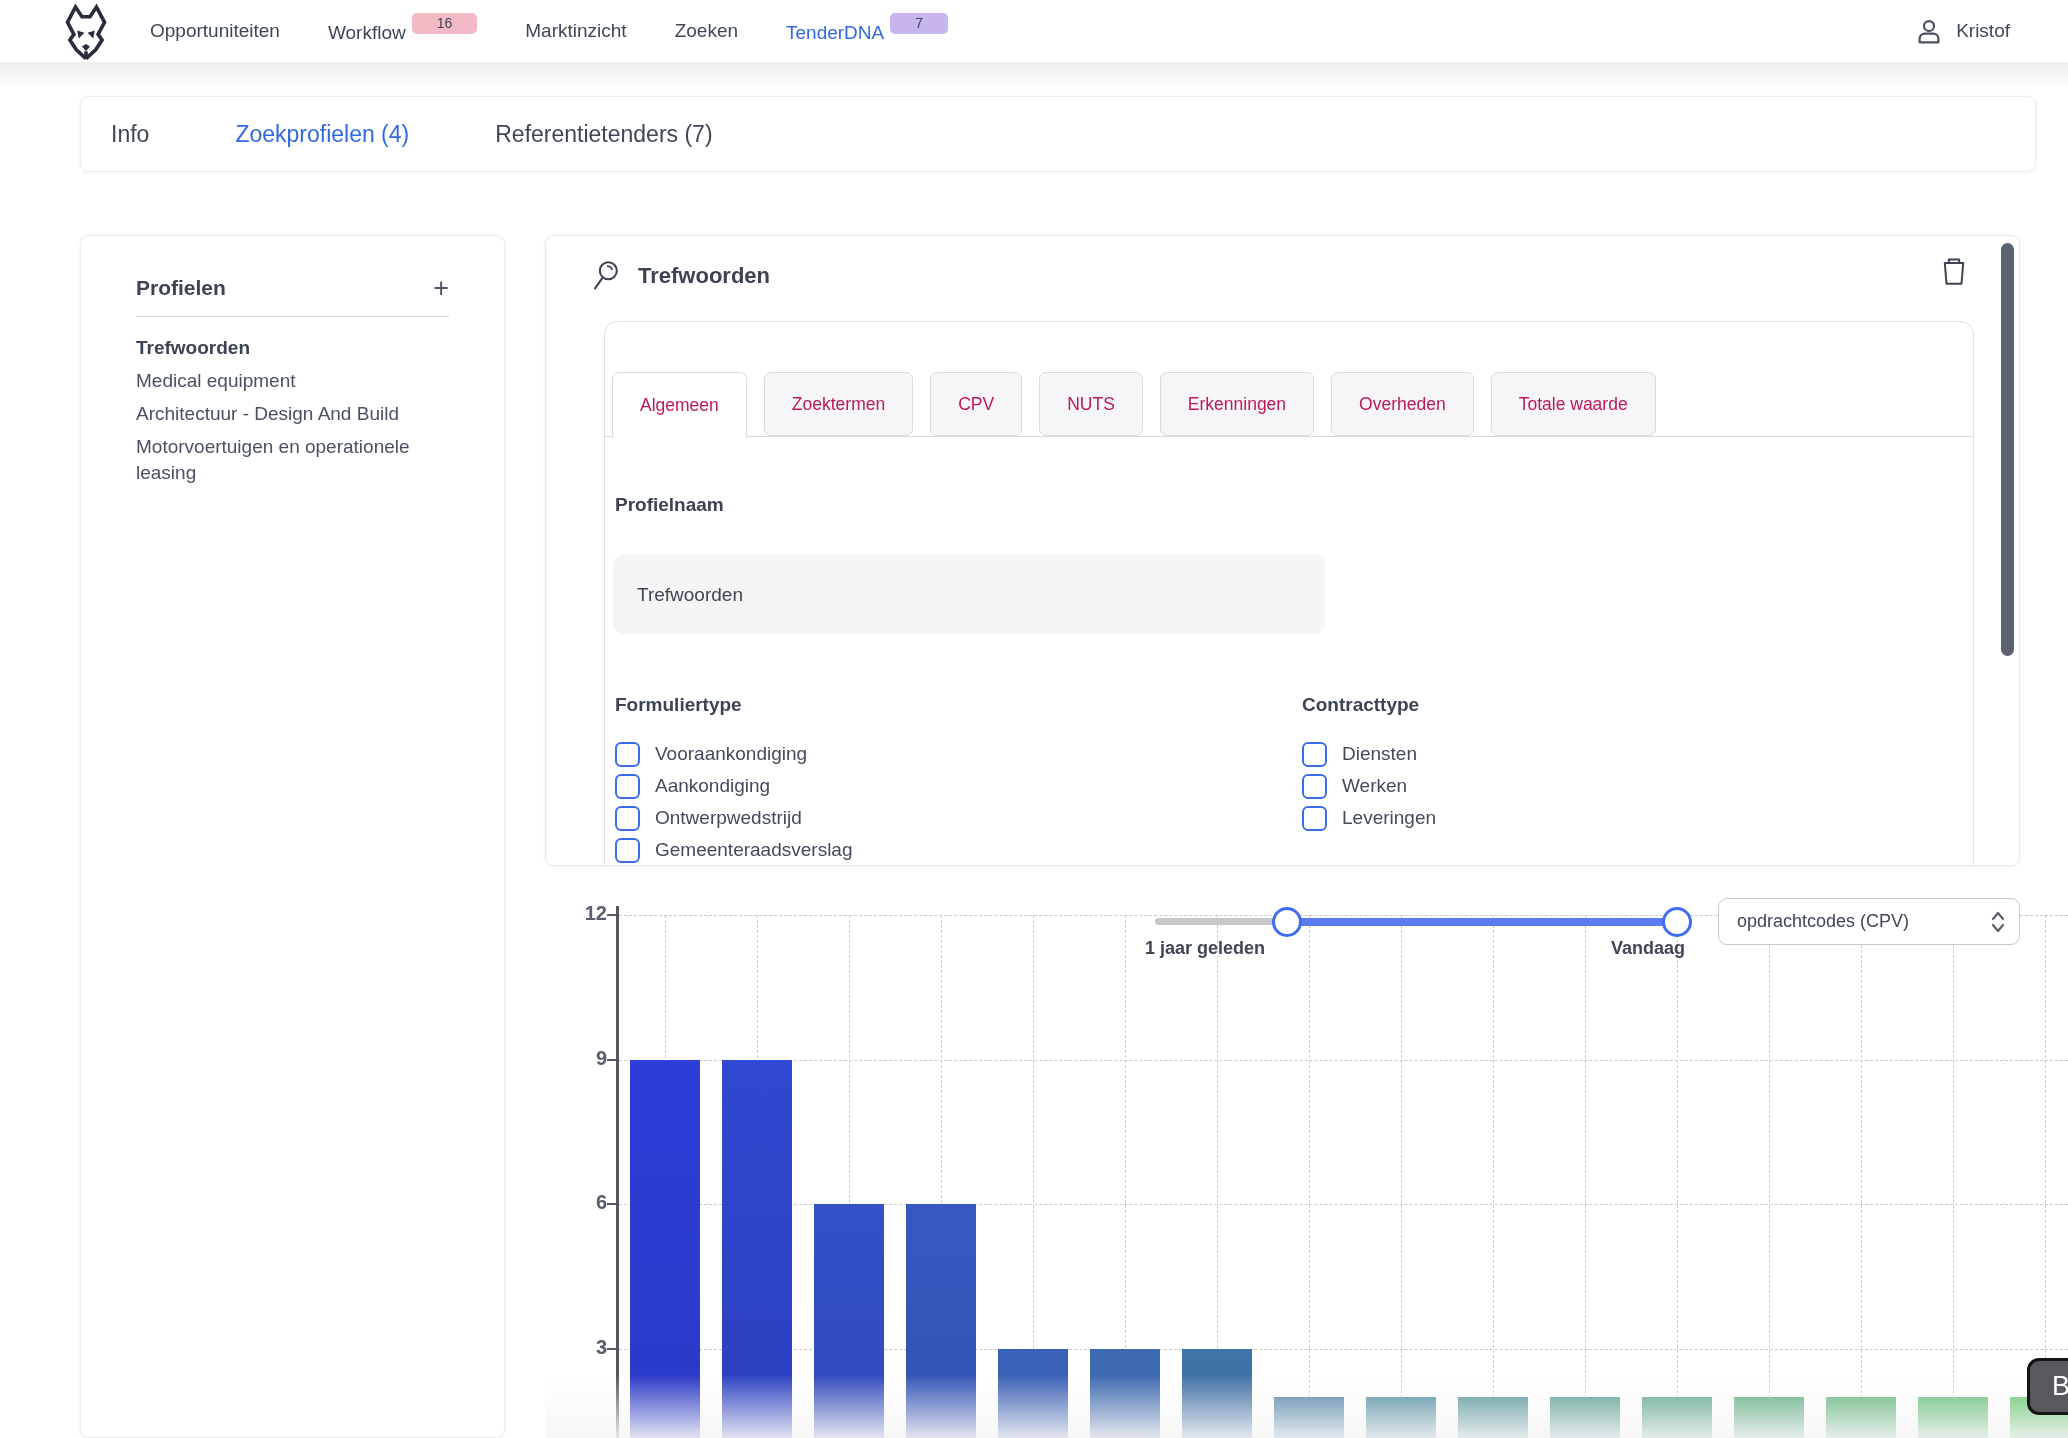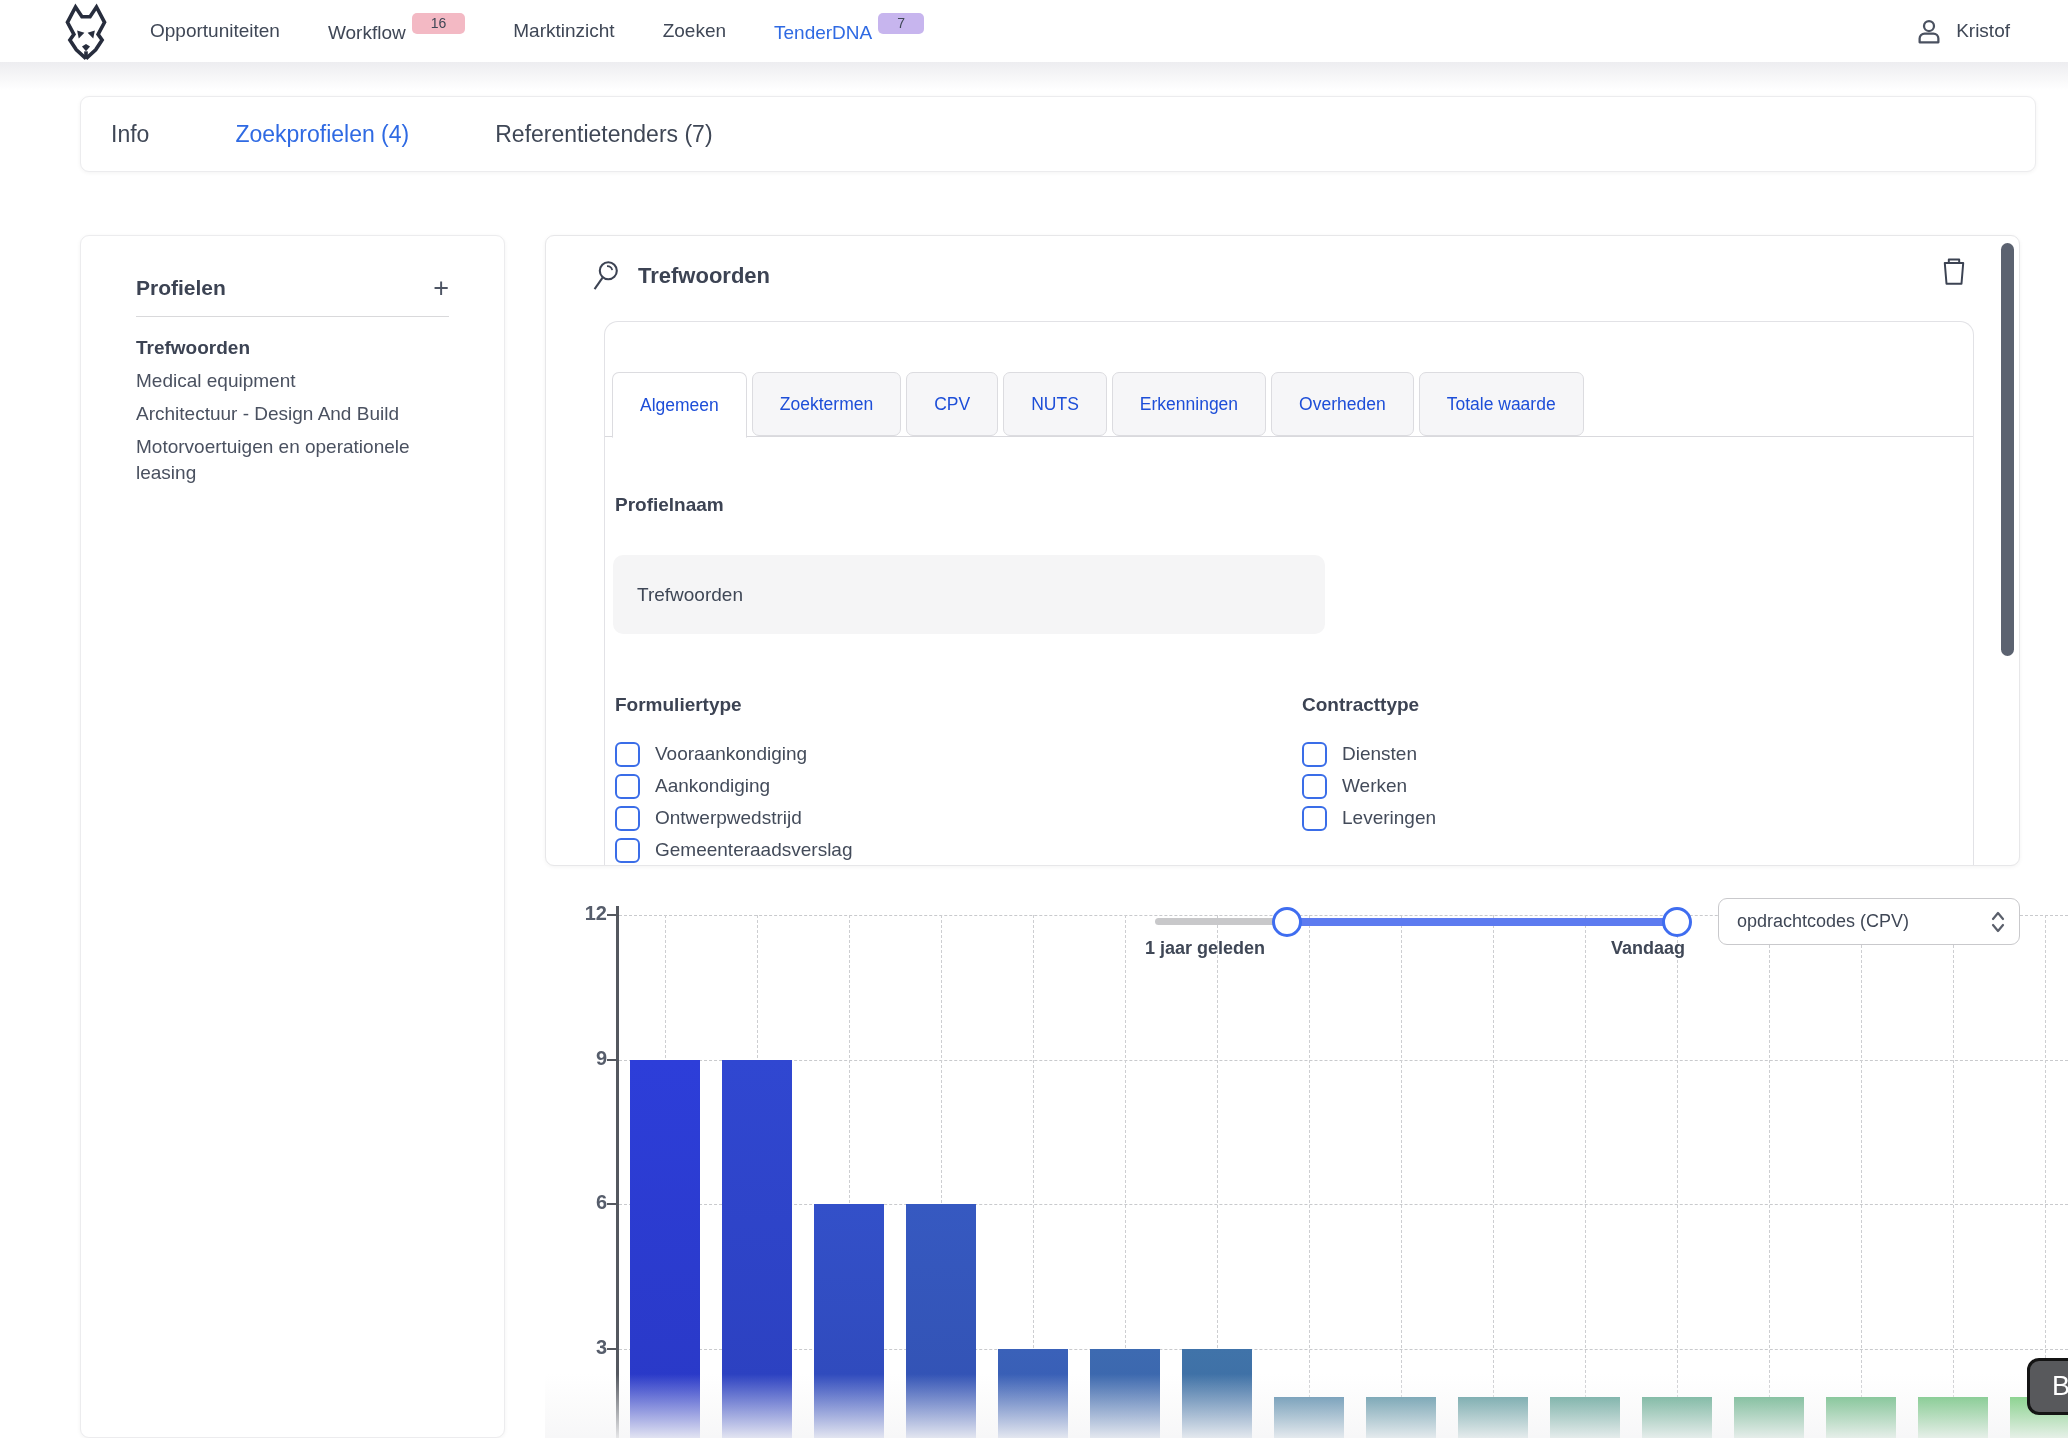--- a/index.html
+++ b/index.html
@@ -5,21 +5,21 @@
   html,body{margin:0;padding:0;}
   body{font-family:"Liberation Sans",sans-serif;background:#fff;overflow:hidden;}
   #app{position:relative;width:2068px;height:1438px;background:#fff;overflow:hidden;color:#3f4756;}
 
   
   .topnav{position:absolute;left:0;top:0;width:2068px;height:62px;background:#fff;display:flex;align-items:center;z-index:10;}
   .logo-wrap{position:absolute;left:58px;top:3px;width:56px;height:58px;}
   .nav-items{position:absolute;left:150px;top:0;height:62px;display:flex;align-items:center;gap:48px;}
   .nav-item{font-size:19px;color:#3f4756;cursor:pointer;white-space:nowrap;}
   .nav-item.active .nav-label{color:#2f6ae3;}
-  .nav-badge{font-size:14px;color:#3f4756;border-radius:5px;padding:2px 19px;margin-left:6px;position:relative;top:-4px;display:inline-block;line-height:17px;}
+  .nav-badge{font-size:14px;color:#3f4756;border-radius:5px;padding:2px 25px;margin-left:6px;position:relative;top:-4px;display:inline-block;line-height:17px;}
   .nav-user{position:absolute;right:58px;top:0;height:62px;display:flex;align-items:center;gap:12px;font-size:19px;color:#3f4756;cursor:pointer;}
   .header-shadow{position:absolute;left:0;top:62px;width:2068px;height:28px;background:linear-gradient(to bottom,#ededf0,#ffffff);z-index:1;}
 
   
   .tabbar{position:absolute;left:80px;top:96px;width:1956px;height:76px;background:#fff;border:1px solid #ececee;border-radius:9px;box-shadow:0 1px 4px rgba(0,0,0,.05);display:flex;align-items:center;padding-left:30px;gap:86px;box-sizing:border-box;z-index:5;}
   .tb-item{font-size:23px;color:#3f4756;cursor:pointer;white-space:nowrap;}
   .tb-item.active{color:#2f6ae3;}
 
   
   .sidebar{position:absolute;left:80px;top:235px;width:425px;height:1203px;background:#fff;border:1px solid #ececee;border-radius:9px;box-shadow:0 1px 4px rgba(0,0,0,.05);box-sizing:border-box;}
@@ -32,21 +32,21 @@
   .side-item.active{font-weight:bold;color:#3c4353;}
 
   
   .panel{position:absolute;left:545px;top:235px;width:1475px;height:631px;background:#fff;border:1px solid #e7e7e9;border-radius:9px;box-shadow:0 1px 4px rgba(0,0,0,.05);box-sizing:border-box;}
   .panel-header{position:absolute;left:45px;top:23px;display:flex;align-items:center;gap:15px;}
   .panel-title{font-size:22px;font-weight:bold;color:#3c4353;}
   .trash-btn{position:absolute;right:52px;top:20px;cursor:pointer;}
   .scroll-thumb{position:absolute;right:5px;top:7px;width:13px;height:413px;background:#5b6270;border-radius:7px;cursor:pointer;}
   .inner-card{position:absolute;left:58px;top:85px;right:45px;bottom:0;border:1px solid #e2e2e6;border-bottom:none;border-radius:14px 14px 0 0;}
   .ptabs{position:absolute;left:7px;top:50px;right:10px;display:flex;z-index:2;}
-  .ptab{position:relative;background:#f6f6f8;border:1px solid #dcdce0;border-radius:7px;height:64px;display:flex;align-items:center;padding:0 27px;margin-right:5px;font-size:17.5px;color:#1d4ed8;cursor:pointer;box-sizing:border-box;}
+  .ptab{position:relative;background:#f6f6f8;border:1px solid #dcdce0;border-radius:7px;height:64px;display:flex;align-items:center;padding:0 27px;margin-right:17px;font-size:17.5px;color:#be185d;cursor:pointer;box-sizing:border-box;}
   .ptab.active{background:#fff;border-radius:7px 7px 0 0;border-bottom:1px solid #fff;height:66px;z-index:3;}
   .ptabs-underline{position:absolute;left:0;right:0;top:114px;border-top:1px solid #d9d9dd;z-index:1;}
   .form-label{font-size:19px;font-weight:bold;color:#3c4353;position:absolute;}
   .profile-input{position:absolute;left:8px;top:233px;width:712px;height:79px;background:#f5f5f6;border:none;border-radius:10px;font-family:"Liberation Sans",sans-serif;font-size:19px;color:#3f4756;padding:0 0 0 24px;box-sizing:border-box;outline:none;}
   .cb-col{position:absolute;top:420px;}
   .cb-row{display:flex;align-items:center;margin-bottom:8px;height:24px;cursor:pointer;}
   .cbx{width:21px;height:21px;border:2.5px solid #3a6de8;border-radius:6px;background:#fff;margin-right:15px;flex:0 0 auto;}
   .cb-label{font-size:19px;color:#434b5a;}
 
   

